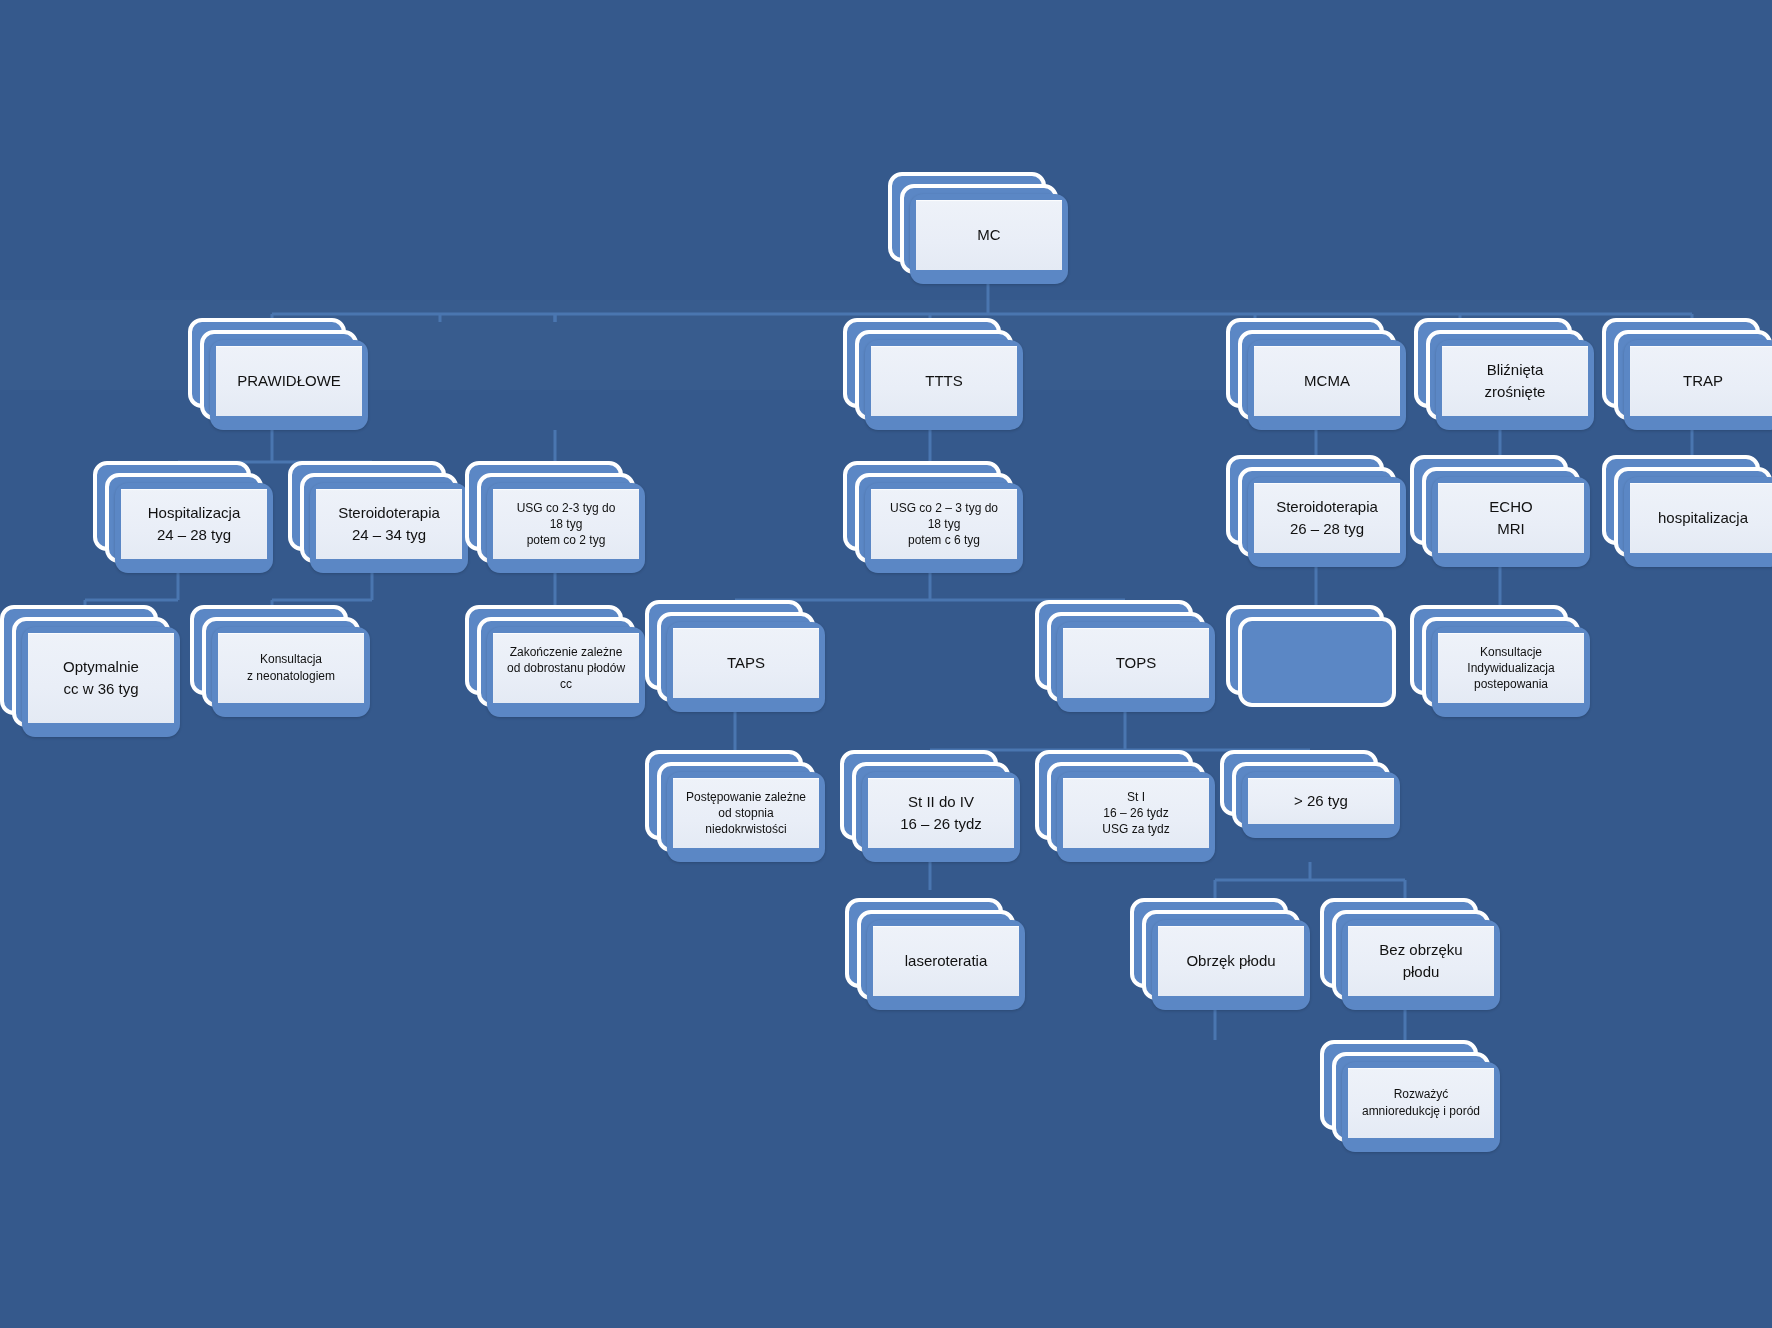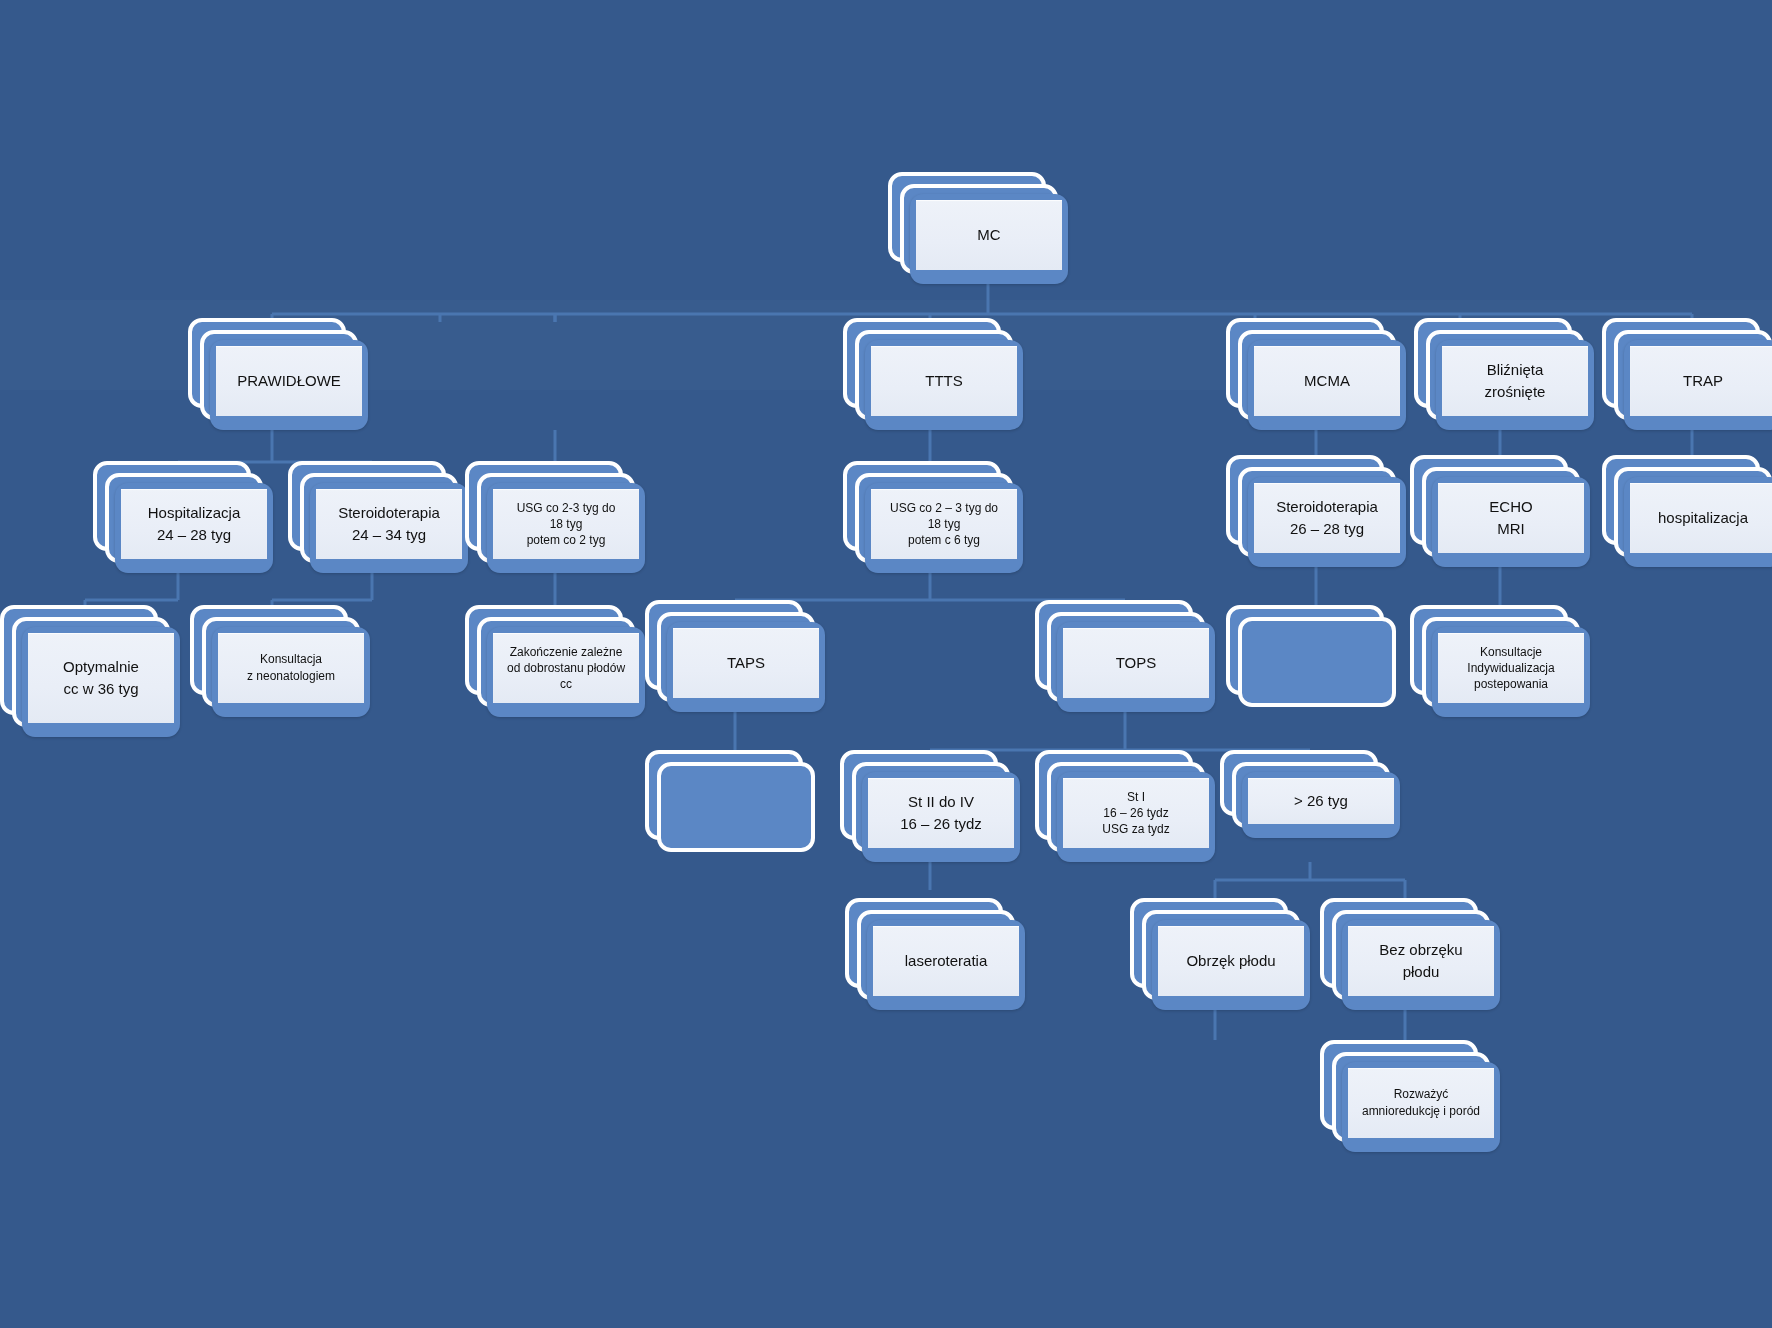--- a/index.html
+++ b/index.html
@@ -424,20 +424,29 @@
             <span class="tline">Indywidualizacja</span>
             <span class="tline">postepowania</span>
           </span>
       </div>
     </div>
   </div>
 
   <div class="node small tight" style="left:645px; top:750px; width:180px; height:112px;">
     <div class="plate-back"></div>
     <div class="plate-mid"></div>
+    <div class="plate-front">
+      <div class="card">
+        <span class="lines-wrap">
+            <span class="tline">Postępowanie zależne</span>
+            <span class="tline">od stopnia</span>
+            <span class="tline">niedokrwistości</span>
+          </span>
+      </div>
+    </div>
   </div>
 
   <div class="node" style="left:840px; top:750px; width:180px; height:112px;">
     <div class="plate-back"></div>
     <div class="plate-mid"></div>
     <div class="plate-front">
       <div class="card">
         <span class="lines-wrap">
             <span class="tline">St II do IV</span>
             <span class="tline">16 – 26 tydz</span>

